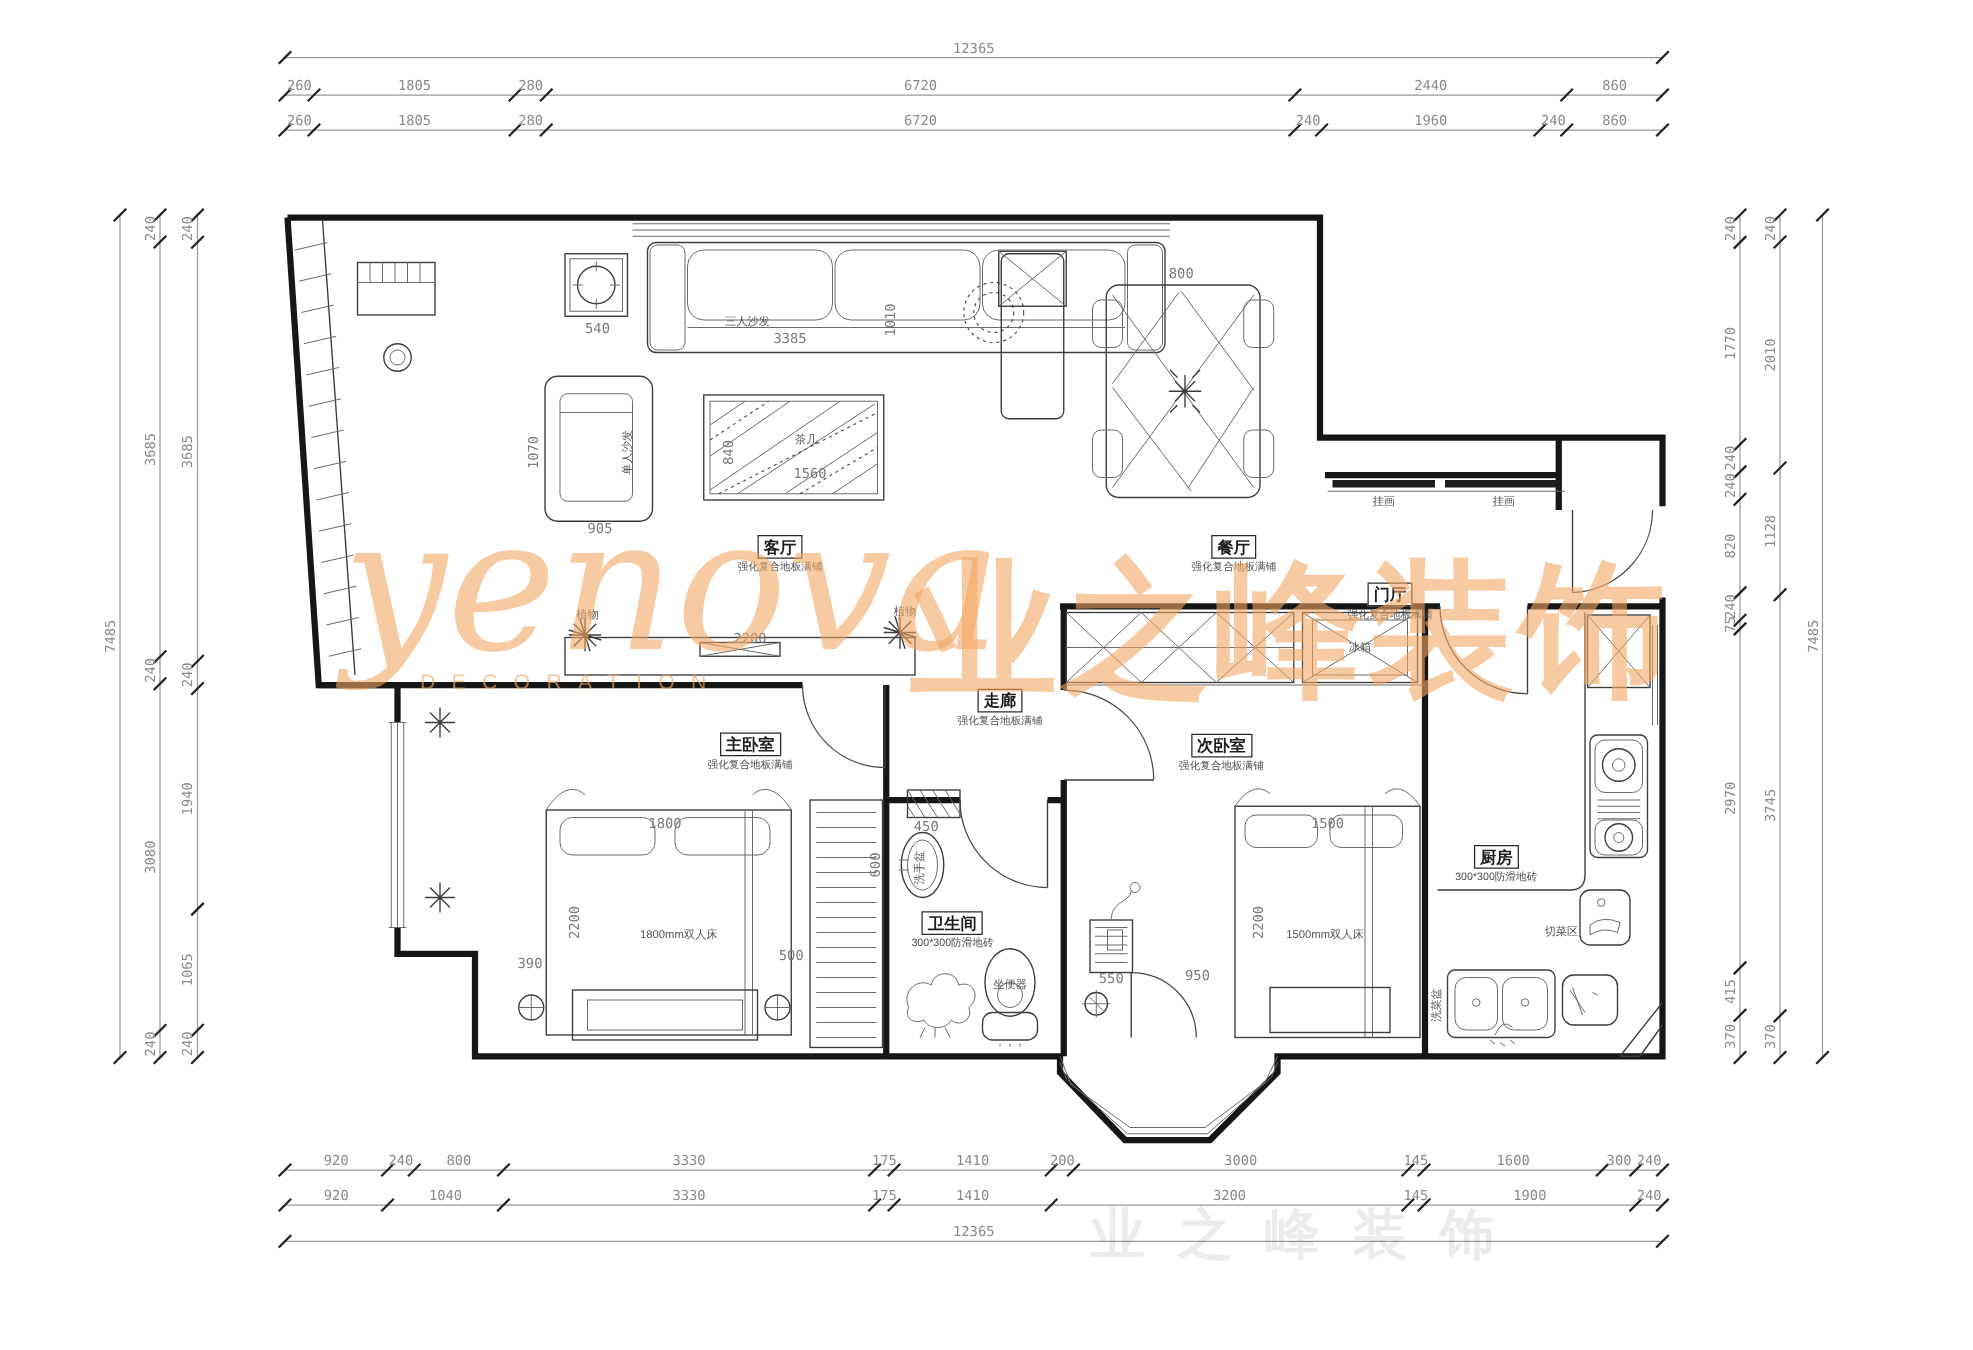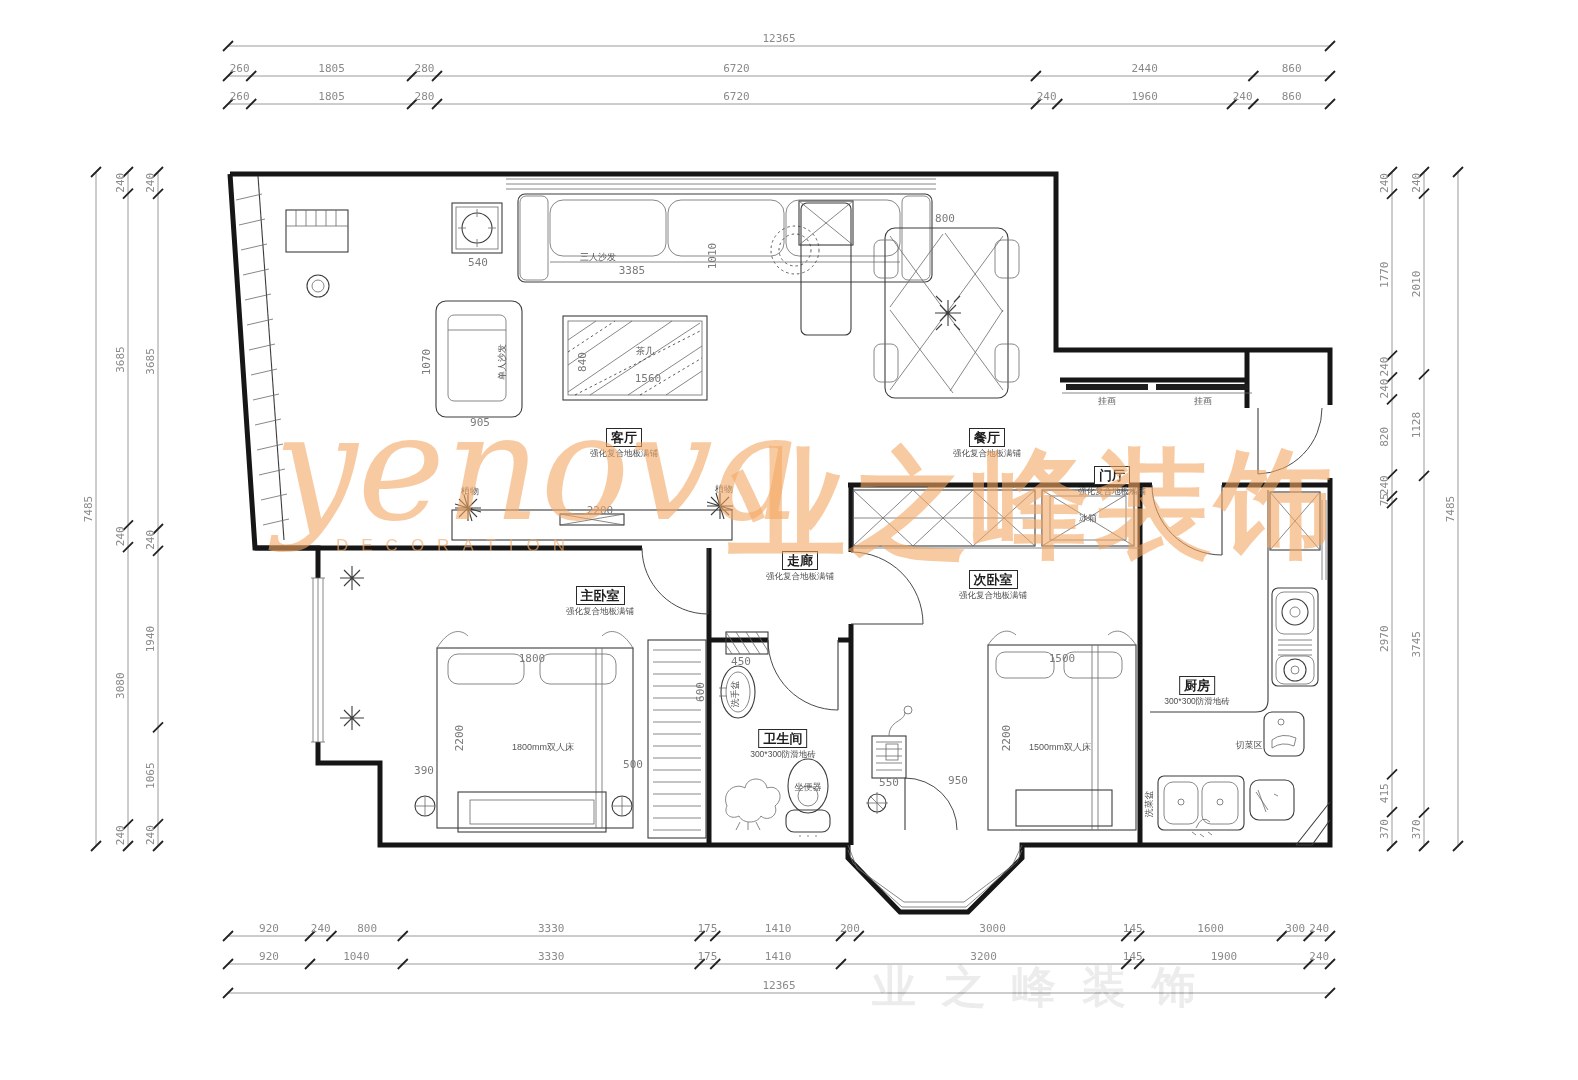--- a/index.html
+++ b/index.html
@@ -512,25 +512,25 @@
   <span class="fl">强化复合地板满铺</span>
 </div>
 <div class="room-label" style="left:800px;top:551px;">
   <span class="nm">走廊</span>
   <span class="fl">强化复合地板满铺</span>
 </div>
 <div class="room-label" style="left:600px;top:586px;">
   <span class="nm">主卧室</span>
   <span class="fl">强化复合地板满铺</span>
 </div>
-<div class="room-label" style="left:977px;top:570px;margin-left:16px;">
+<div class="room-label" style="left:977px;top:587px;">
   <span class="nm">次卧室</span>
   <span class="fl">强化复合地板满铺</span>
 </div>
-<div class="room-label" style="left:762px;top:729px;margin-left:21px;">
+<div class="room-label" style="left:762px;top:729px;">
   <span class="nm">卫生间</span>
   <span class="fl">300*300防滑地砖</span>
 </div>
 <div class="room-label" style="left:1197px;top:628px;margin-top:48px;">
   <span class="nm">厨房</span>
   <span class="fl">300*300防滑地砖</span>
 </div>
 
 <div class="wm">
   <div class="wm-en">yenova</div>

